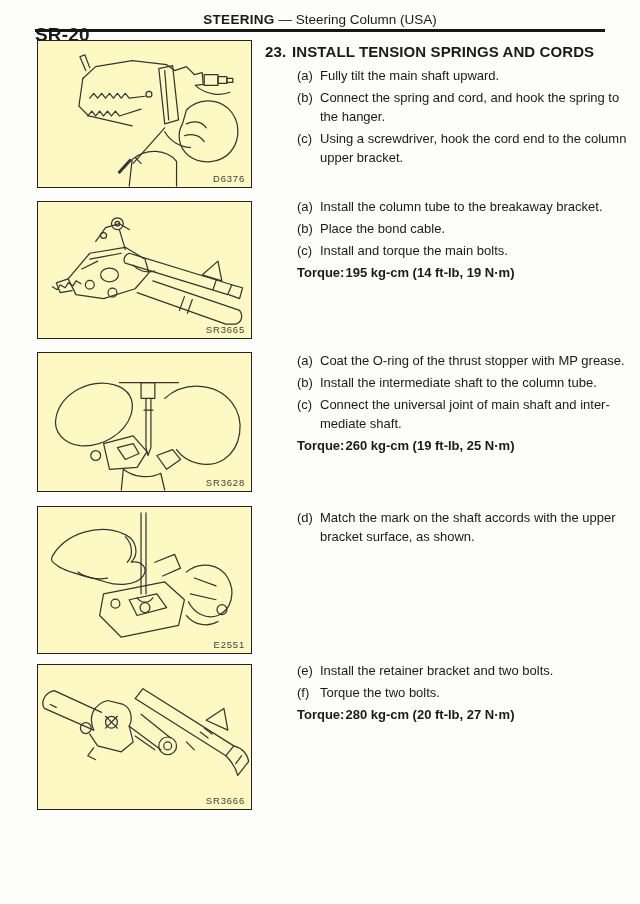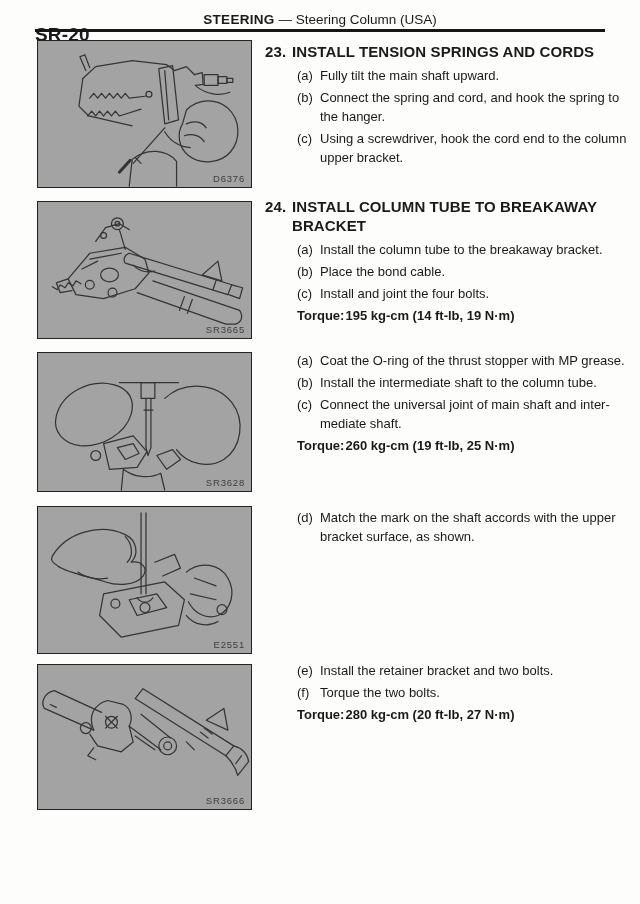--- a/index.html
+++ b/index.html
@@ -22,21 +22,21 @@
     text-align:center; font-size:13.5px;
   }
   .header-title .sec { font-weight:bold; letter-spacing:.3px;margin-top:28px; }
   .header-rule {
     position:absolute; left:35px; top:29px;
     width:570px; height:3px; background:#161616;
   }
   
   .figure {
     position:absolute; left:37px; width:215px;
-    border:1.5px solid #222; background:#a3a3a3;
+    border:1.5px solid #222; background:#fef9c3;
     box-sizing:border-box;
   }
   .figure svg { display:block; width:100%; height:100%; }
   .fig-code {
     position:absolute; right:6px; bottom:3px;
     font-size:9.5px; letter-spacing:.8px; color:#3d3d3d;
   }
   .art { fill:none; stroke:#343434; stroke-width:1.25;
          stroke-linecap:round; stroke-linejoin:round; }
   .art-thick { fill:none; stroke:#343434; stroke-width:3;
@@ -195,35 +195,31 @@
 the hanger.</span>
     </div>
     <div class="item">
       <span class="item-label">(c)</span>
       <span class="item-text">Using a screwdriver, hook the cord end to the column
 upper bracket.</span>
     </div>
   </div>
 
   <div class="step-block" style="top:197px;">
-    <div class="step-title">
-      <span class="step-num">24.</span>
-      <span>INSTALL COLUMN TUBE TO BREAKAWAY BRACKET</span>
-    </div>
     <div class="item">
       <span class="item-label">(a)</span>
       <span class="item-text">Install the column tube to the breakaway bracket.</span>
     </div>
     <div class="item">
       <span class="item-label">(b)</span>
       <span class="item-text">Place the bond cable.</span>
     </div>
     <div class="item">
       <span class="item-label">(c)</span>
-      <span class="item-text">Install and joint the four bolts.</span>
+      <span class="item-text">Install and torque the main bolts.</span>
     </div>
     <div class="torque">
       <span class="torque-label">Torque:</span>
       <span>195 kg-cm (14 ft-lb, 19 N·m)</span>
     </div>
   </div>
 
   <div class="step-block" style="top:351px;">
     <div class="item">
       <span class="item-label">(a)</span>

